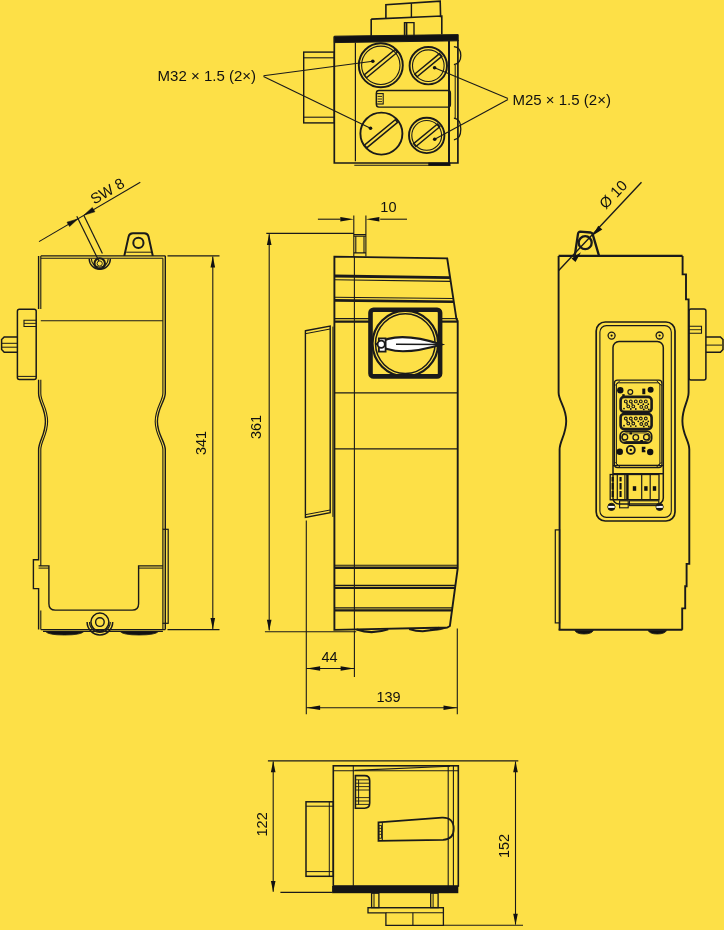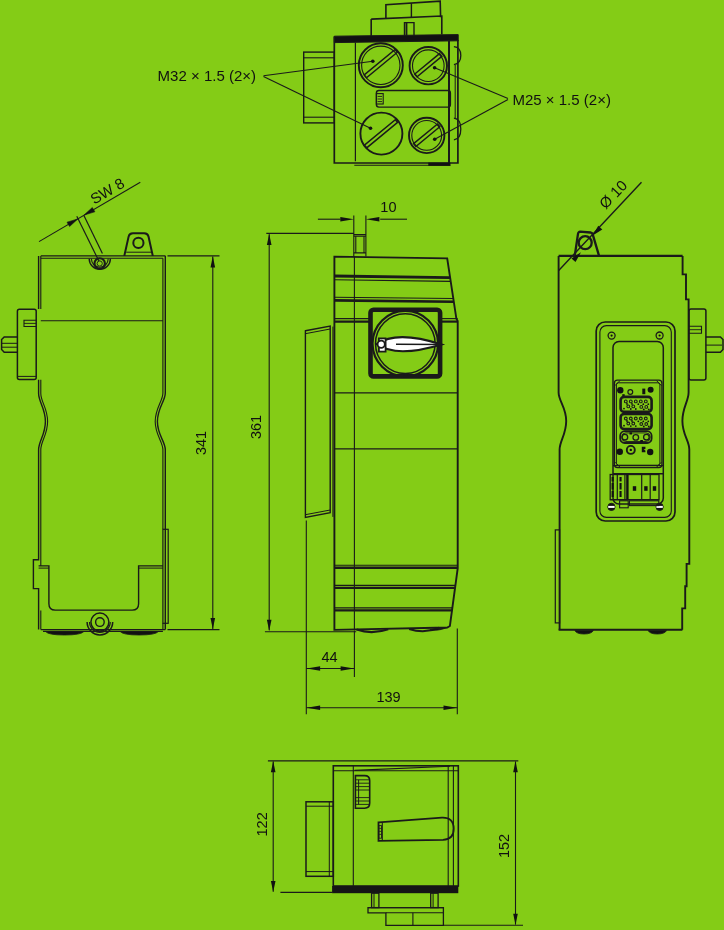--- a/index.html
+++ b/index.html
@@ -1,16 +1,16 @@
 <!DOCTYPE html>
 <html><head>
 <meta charset="utf-8">
 <style>
 html,body{margin:0;padding:0;background:#fff;}
-#page{width:724px;height:930px;position:relative;background:#84cc16;overflow:hidden;}
+#page{width:724px;height:930px;position:relative;background:#fde047;overflow:hidden;}
 svg{position:absolute;top:0;left:0;}
 text{font-family:"Liberation Sans",sans-serif;fill:#111;}
 .dim{font-size:14.5px;}
 .lbl{font-size:15px;}
 </style>
 </head>
 <body>
 <div id="page">
 <svg width="724" height="930" viewBox="0 0 724 930" fill="none" stroke-linecap="butt" stroke-linejoin="miter">
 

